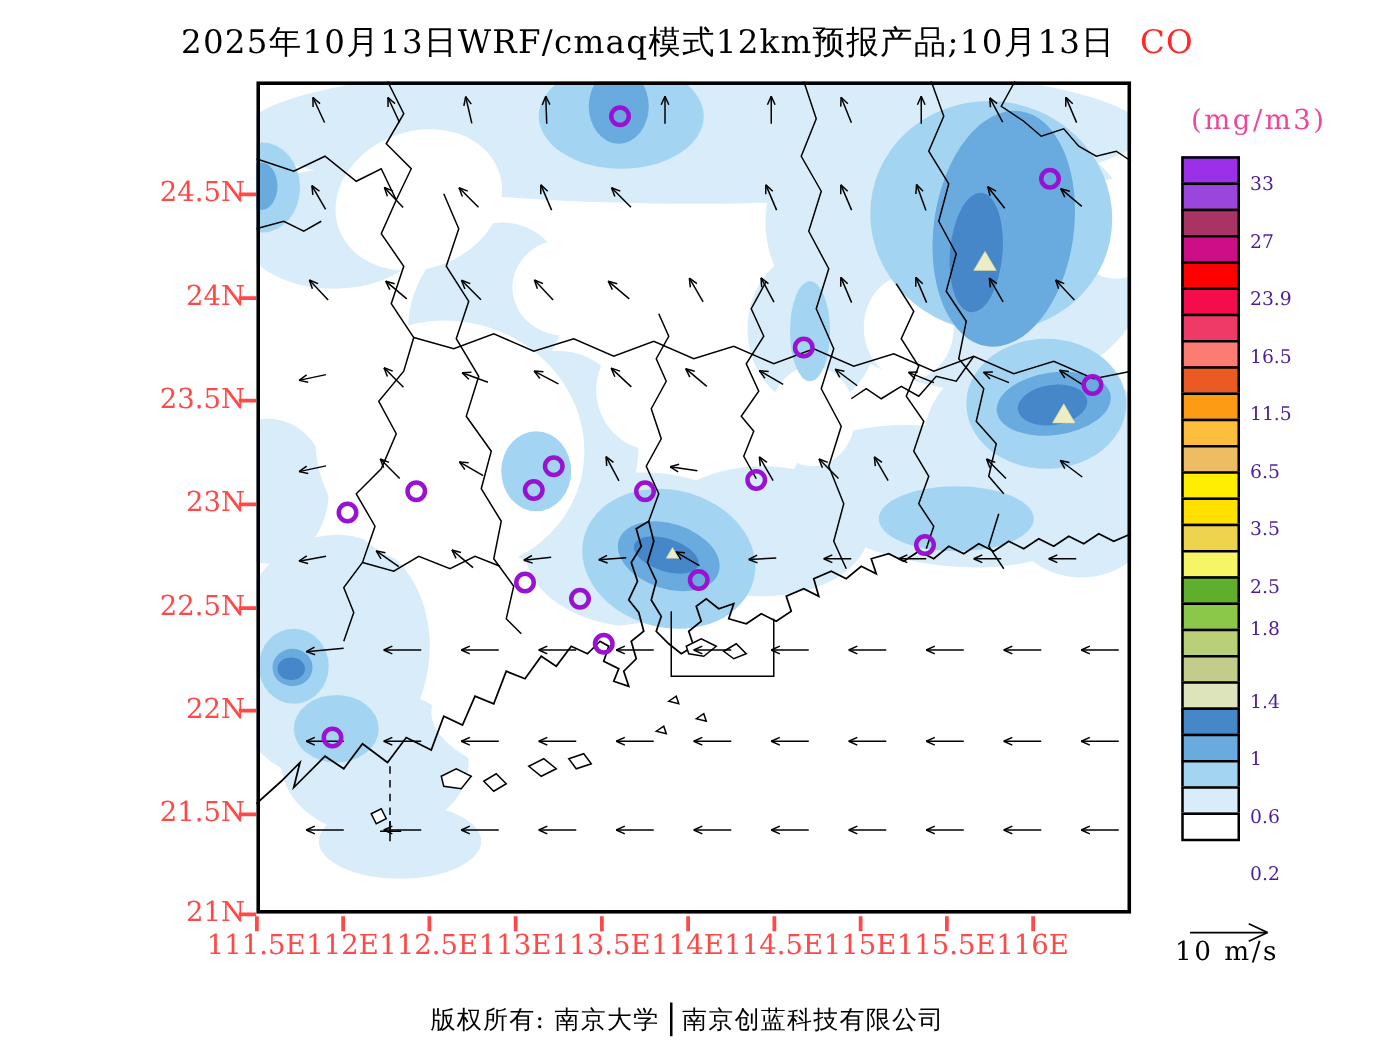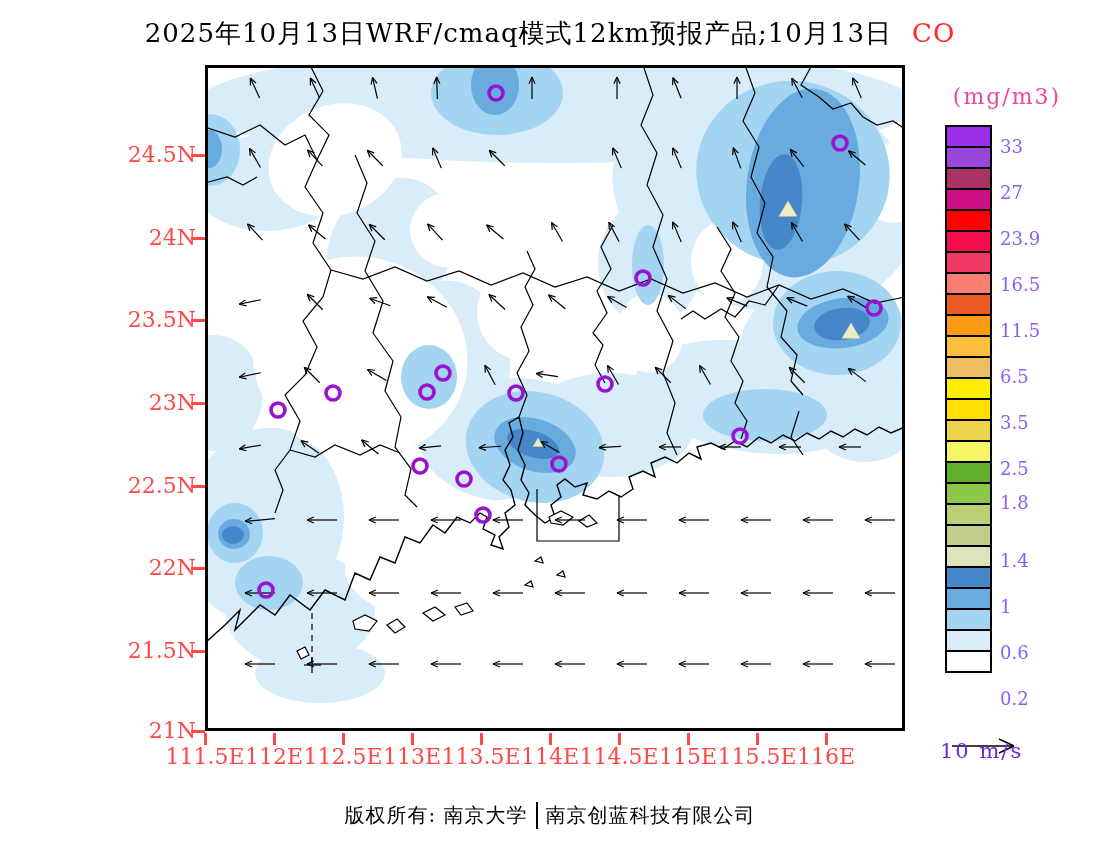--- a/index.html
+++ b/index.html
@@ -21,25 +21,25 @@
         font-size:22px;line-height:26px;white-space:nowrap;}
   .lat-label{width:140px;text-align:right;left:56px;}
   .lon-label{width:92px;text-align:center;}
   .tickmark{position:absolute;background:var(--axis-red);}
 
   #legend-units{position:absolute;left:922px;top:84px;width:170px;text-align:center;
         font-size:22px;color:#ec4899;letter-spacing:2px;}
   #legend-bar{position:absolute;left:945px;top:125px;width:47px;}
   .legend-step{width:47px;height:23px;border:2px solid #000;margin-top:-2px;}
   .legend-step:first-child{margin-top:0;}
-  .legend-tick{color:#8b5cf6;font-size:18px;left:1000px;width:90px;}
+  .legend-tick{color:#4c1d95;font-size:15px;left:1000px;width:90px;}
 
   #wind-scale{position:absolute;left:938px;top:733px;width:150px;height:60px;}
   #wind-scale svg{display:block;}
-  #wind-scale-label{position:absolute;left:2px;top:6px;font-size:21px;color:#6d28d9;letter-spacing:2px;}
+  #wind-scale-label{position:absolute;left:2px;top:16px;font-size:21px;color:#000000;letter-spacing:2px;}
 
   #footer{position:absolute;left:0;top:802px;width:1100px;text-align:center;
           font-size:20px;color:#000;letter-spacing:1px;}
   #footer .vbar{display:inline-block;width:2px;height:27px;background:#000;
           margin:0 8px;vertical-align:-7px;}
 
   .l1{fill:var(--l1);} .l2{fill:var(--l2);} .l3{fill:var(--l3);} .l4{fill:var(--l4);}
   .wz{fill:#ffffff;}
   .bline{fill:none;stroke:#000;stroke-width:1.2;}
   .coast{fill:none;stroke:#000;stroke-width:1.4;}

